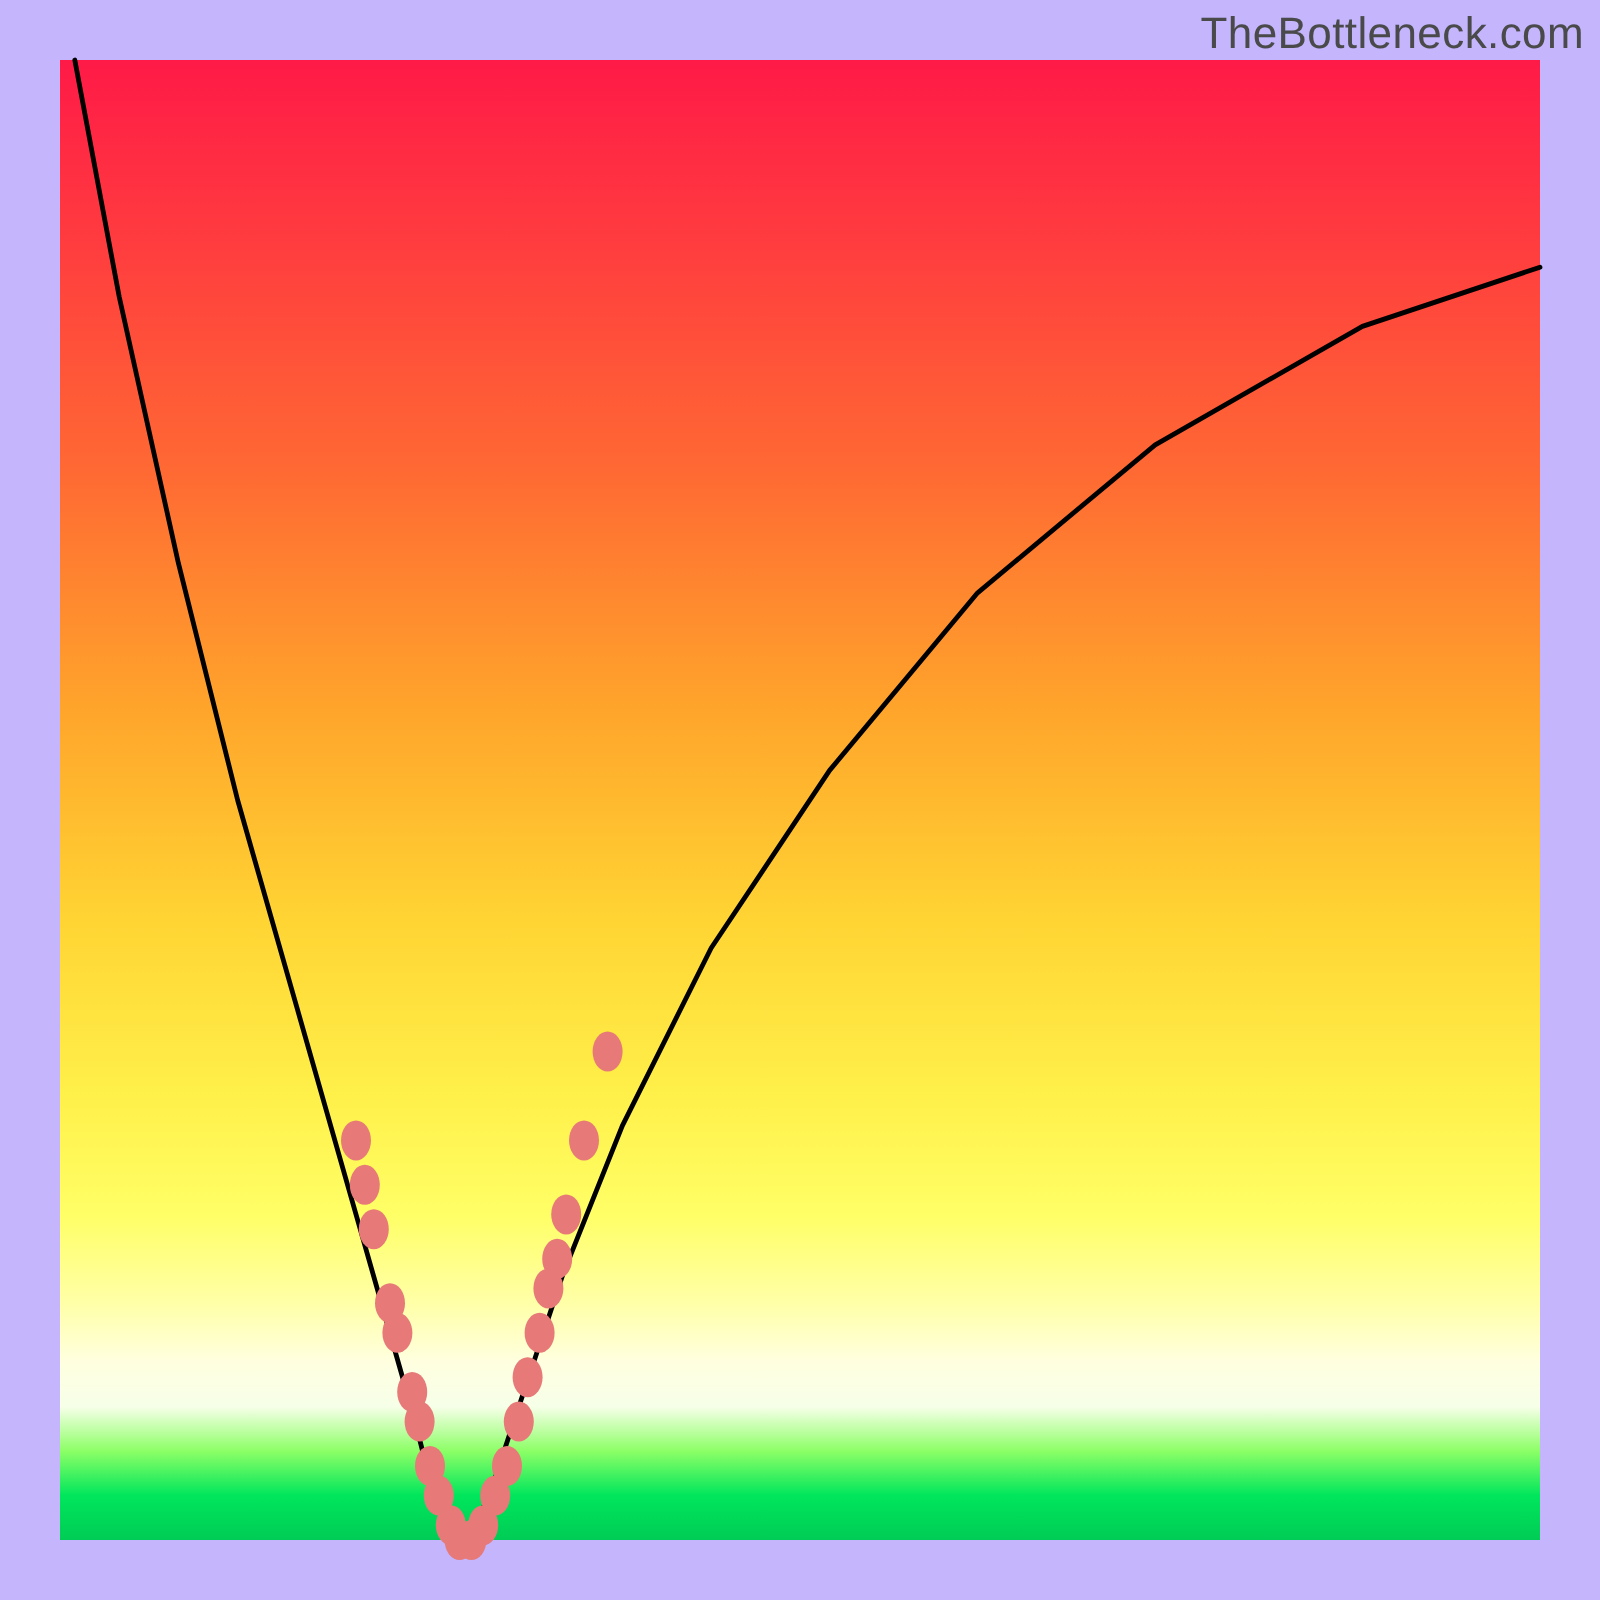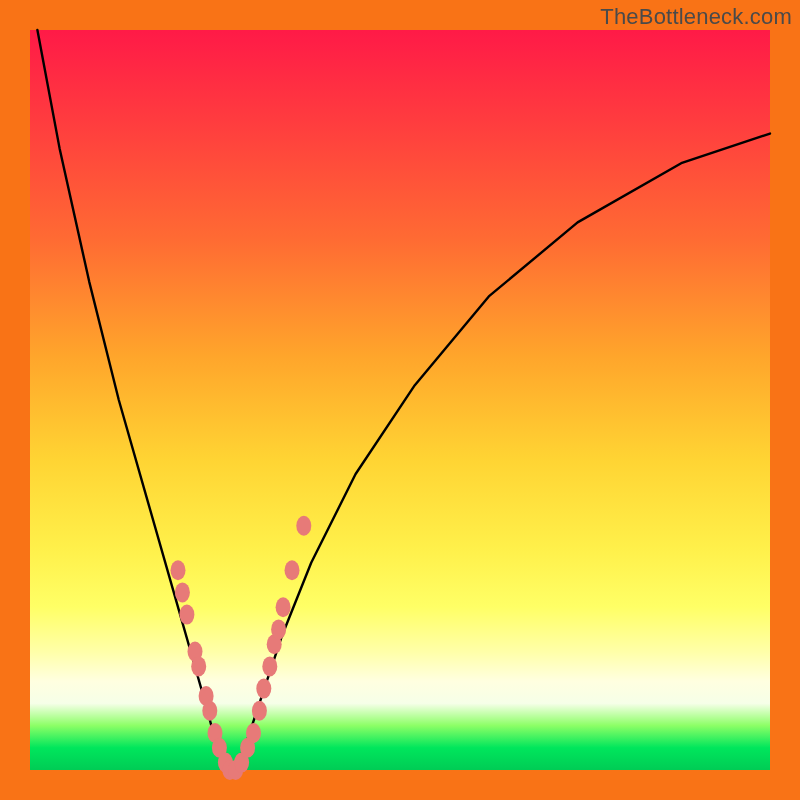--- a/index.html
+++ b/index.html
@@ -8,21 +8,21 @@
     width: 800px;
     height: 800px;
     overflow: hidden;
     background: #000;
     font-family: Arial, Helvetica, sans-serif;
   }
   .frame {
     position: absolute;
     left: 0; top: 0;
     width: 800px; height: 800px;
-    background: #f97316;
+    background: #c4b5fd;
   }
   .plot {
     position: absolute;
     left: 30px;
     top: 30px;
     width: 740px;
     height: 740px;
     
     background: linear-gradient(to bottom,
        #ff1a47 0%,

